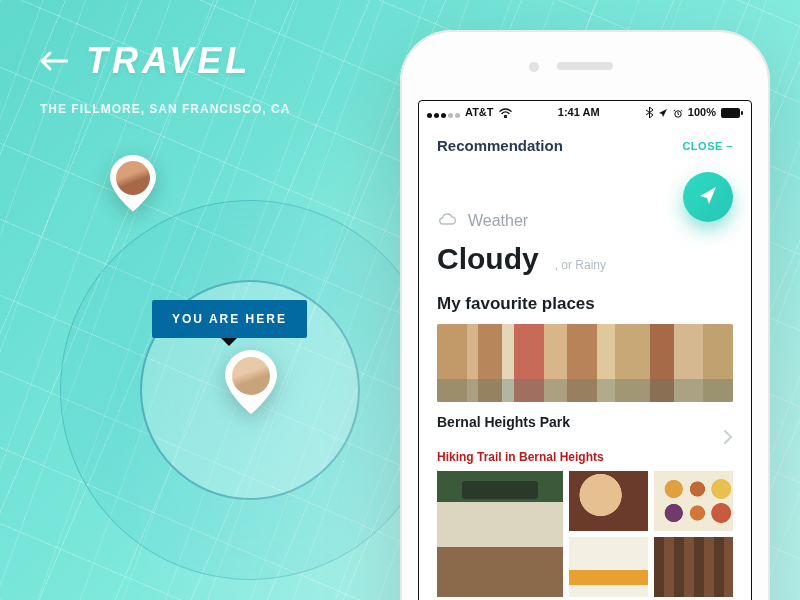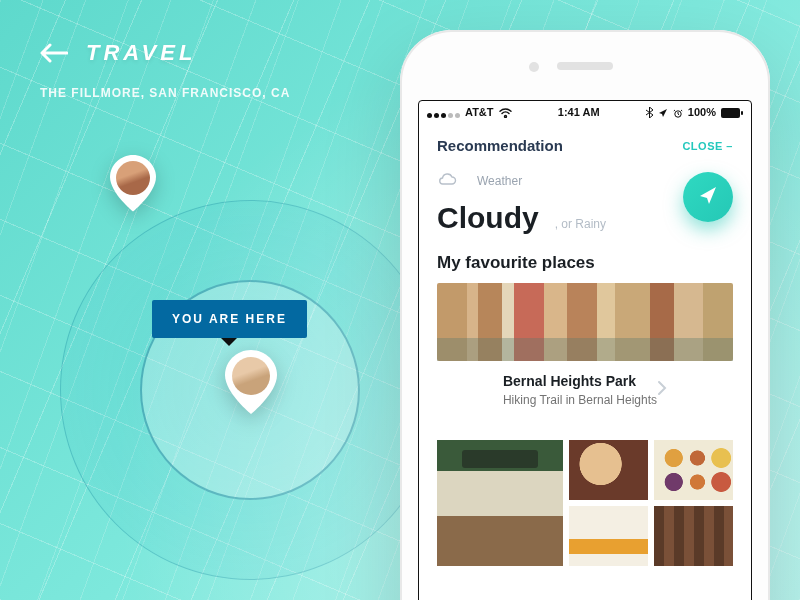--- a/index.html
+++ b/index.html
@@ -24,21 +24,21 @@
   background: radial-gradient(circle at 70% 80%, rgba(255,255,255,.4), transparent 60%);
 }
 
 .header {
   position: absolute; top: 40px; left: 40px; color: #fff; z-index: 5;
 }
 .header-row { display: flex; align-items: center; gap: 18px; }
 .back-arrow { width: 28px; height: 20px; cursor: pointer; }
 .back-arrow svg { display: block; }
 .title {
-  font-size: 22px; font-weight: 800; letter-spacing: 4px; font-style: italic;
+  font-size: 36px; font-weight: 800; letter-spacing: 4px; font-style: italic;
   text-shadow: 0 2px 4px rgba(0,0,0,.08);
 }
 .subtitle {
   margin-top: 20px; font-size: 12px; letter-spacing: 1px; opacity: .9; font-weight: bold;
 }
 
 
 .radius-big, .radius-small {
   position: absolute; border-radius: 50%; pointer-events: none;
   background: radial-gradient(circle, rgba(46,180,200,.18), rgba(46,180,200,.05));
@@ -99,21 +99,21 @@
 .dots span.dim { background:#bbb; }
 .wifi-ic, .batt-ic, .bt-ic, .alarm-ic, .nav-ic { display:inline-flex; }
 
 .content { flex:1; padding: 14px 18px 0; overflow:hidden; }
 .rec-row { display:flex; justify-content:space-between; align-items:center; margin-bottom:18px; }
 .rec-title { font-size:15px; color:#2a3a52; font-weight:700; }
 .close-link { font-size:11px; color:#24c8bd; letter-spacing:.5px; font-weight:700; cursor:pointer; }
 
 .weather-row { display:flex; justify-content:space-between; align-items:flex-start; }
 .weather-left { }
-.weather-label { display:flex; align-items:center; gap:20px; color:#9aa4b0; font-size:12px; }
+.weather-label { display:flex; align-items:center; gap:11px; color:#9aa4b0; font-size:16px;margin-top:40px; }
 .weather-main { display:flex; align-items:baseline; gap:16px; margin-top:12px; }
 .weather-val { font-size:30px; font-weight:600; color:#1a1f24; }
 .weather-sub { font-size:12px; color:#b3bcc6; }
 .nav-fab {
   width:50px; height:50px; border-radius:50%;
   background: linear-gradient(135deg,#2fd9c1,#25c8b6);
   display:flex; align-items:center; justify-content:center; cursor:pointer;
   box-shadow: 0 8px 18px rgba(37,200,182,.5);
 }
 
@@ -125,23 +125,23 @@
     linear-gradient(90deg,#c29a6a 0 10%,#d7b48a 10% 14%,#b7865a 14% 22%,#e4d6b9 22% 26%,
                     #c76a58 26% 36%,#d9b68a 36% 44%,#b9835a 44% 54%,#e0c79c 54% 60%,
                     #c9a878 60% 72%,#a76a48 72% 80%,#d6b890 80% 90%,#bfa270 90% 100%);
   position:relative;
 }
 .fav-banner::after {
   content:""; position:absolute; left:0; right:0; bottom:0; height:30%;
   background: rgba(90,120,110,.35);
 }
 
-.park-row { display:flex; justify-content:center; align-items:center; padding:12px 0 32px; border-bottom:1px solid transparent; cursor:pointer; }
+.park-row { display:flex; justify-content:space-between; align-items:center; padding:12px 0 6px; border-bottom:1px solid transparent; cursor:pointer; }
 .park-name { font-size:14px; font-weight:600; color:#1a1f24; }
-.park-sub { font-size:12px; color:#737373; margin-top:4px; }
+.park-sub { font-size:12px; color:#b91c1c; margin-top:20px;font-weight:bold; }
 .chev { color:#c8cfd6; }
 
 .photo-grid { display:grid; grid-template-columns: 1.6fr 1fr 1fr; grid-template-rows: 60px 60px; gap:6px; }
 .ph { background:#ccc; }
 .ph1 { grid-row:1 / span 2; background: linear-gradient(180deg,#3a5a3a 0 25%,#dcd6c0 25% 60%,#8a6a4a 60% 100%); position:relative;}
 .ph1::after{content:"";position:absolute;top:8%;left:20%;width:60%;height:14%;background:#2a3a2a;border-radius:3px;}
 .ph2 { background: radial-gradient(circle at 40% 40%, #e6c090 0 35%, #6a3a2a 36% 100%); }
 .ph3 { background:
   radial-gradient(circle at 25% 30%, #e0a040 0 12%, transparent 13%),
   radial-gradient(circle at 55% 30%, #c06838 0 12%, transparent 13%),

